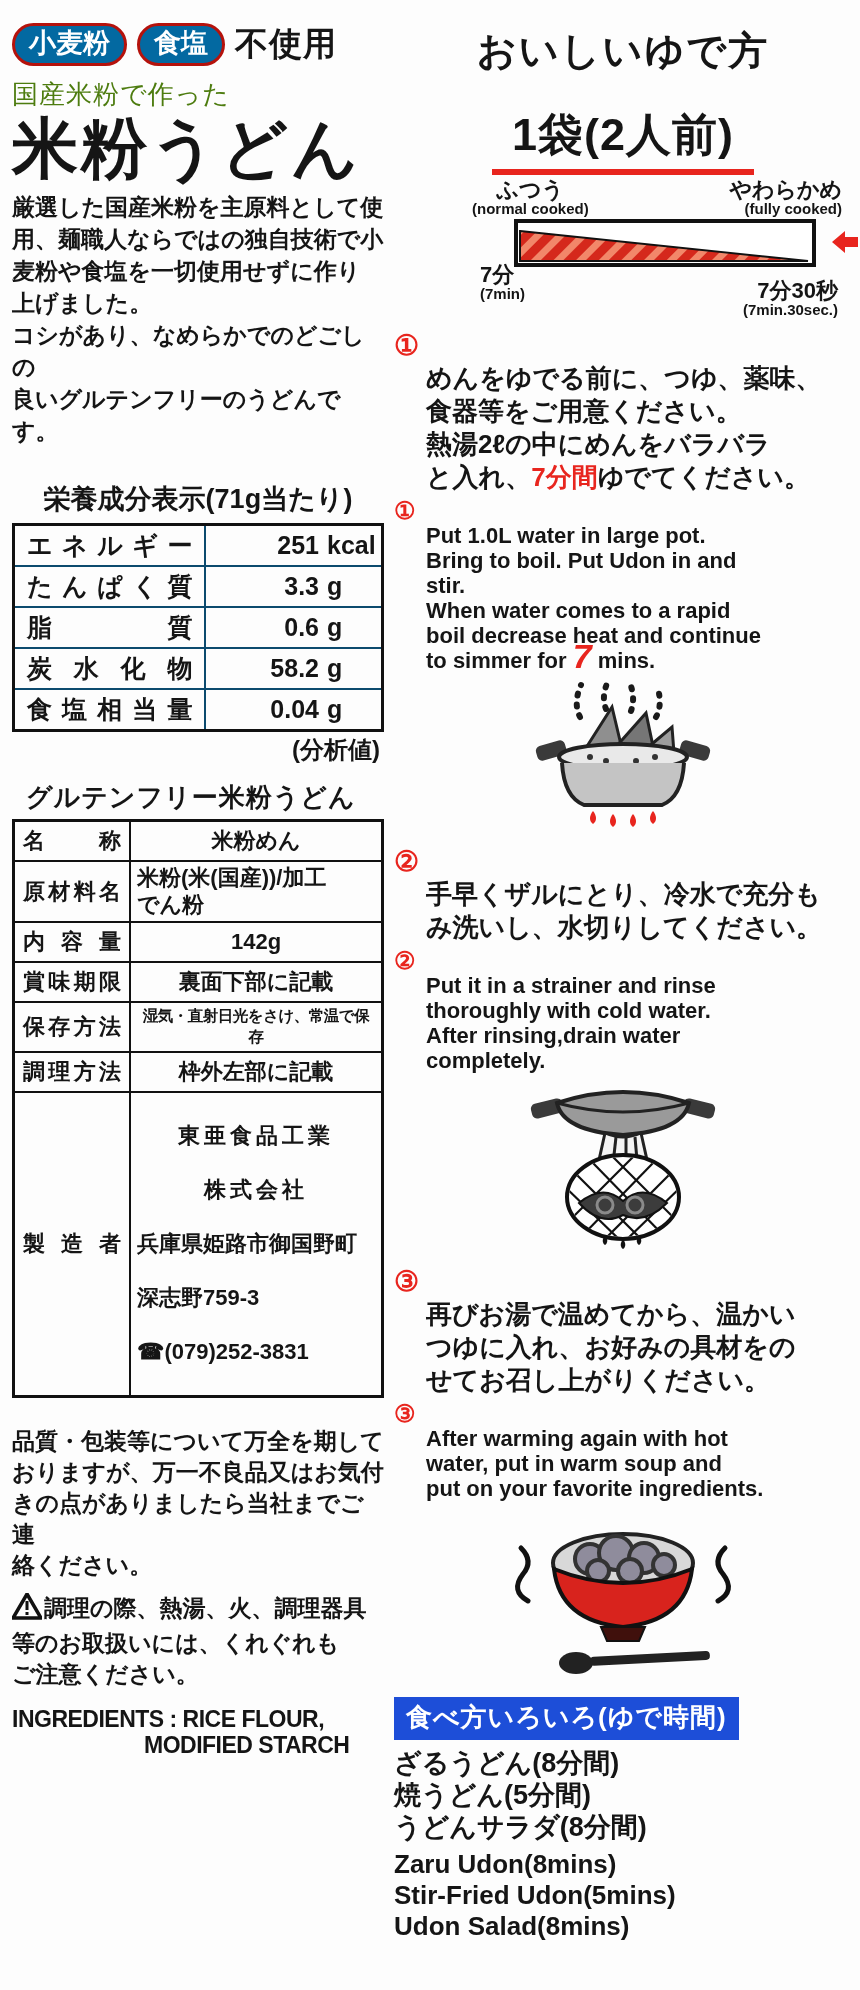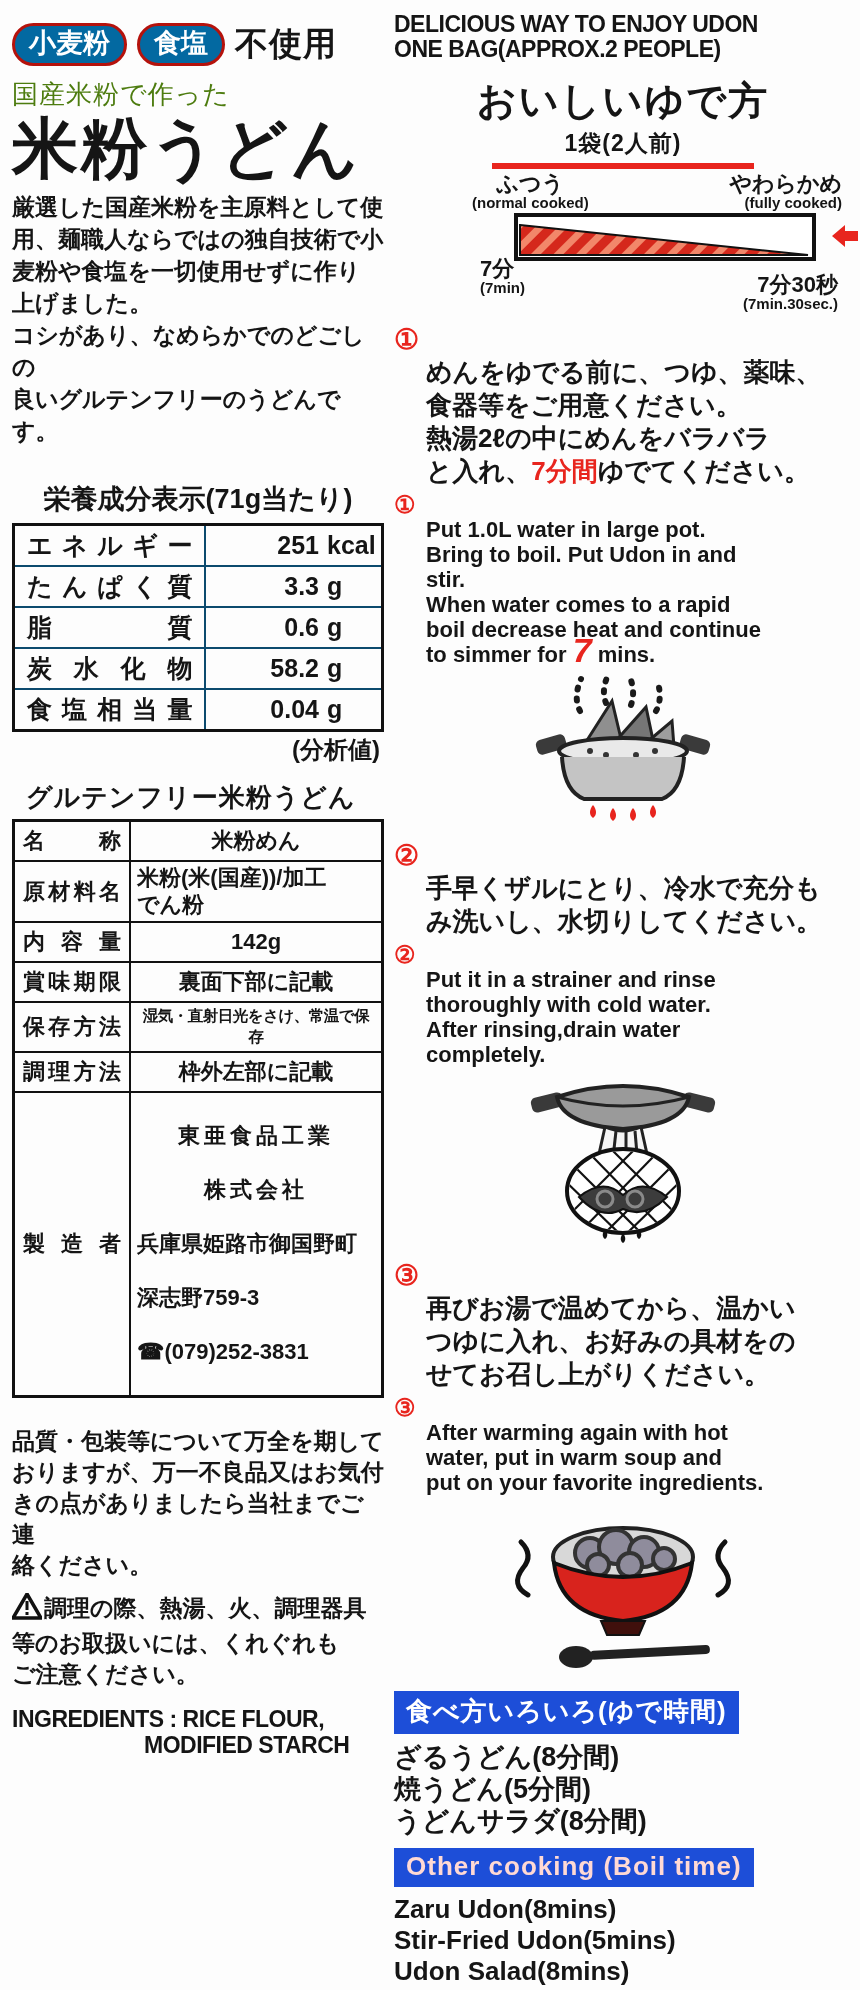--- a/index.html
+++ b/index.html
@@ -35,21 +35,21 @@
   .maker-lines .c{text-align:center;letter-spacing:4px;}
   .maker-lines .l{text-align:left;}
   .quality{font-size:23px;font-weight:bold;line-height:31px;margin-top:28px;white-space:pre-line;}
   .warning{font-size:23px;font-weight:bold;line-height:31px;margin-top:12px;white-space:pre-line;position:relative;padding-left:0;}
   .warn-tri{display:inline-block;vertical-align:-4px;margin-right:2px;}
   .ingredients{font-size:23px;font-weight:bold;margin-top:16px;letter-spacing:-0.5px;line-height:26px;}
   .ingredients .l2{padding-left:132px;}
   
   .en-head{font-size:23px;font-weight:bold;line-height:25px;letter-spacing:-0.5px;}
   .jp-head1{font-size:39px;font-weight:bold;text-align:center;margin-top:12px;letter-spacing:2px;}
-  .jp-head2{font-size:23px;font-weight:bold;text-align:center;letter-spacing:1px;}
+  .jp-head2{font-size:45px;font-weight:bold;text-align:center;letter-spacing:1px;margin-top:27px;}
   .red-underline{height:6px;background:#e8251e;width:262px;margin:4px auto 0;}
   .chart{position:relative;height:138px;margin-top:4px;}
   .chart .lbl{position:absolute;font-weight:bold;line-height:1.0;}
   .chart .jp{font-size:22px;}
   .chart .en{font-size:15px;}
   .lbl-tl{top:0;left:78px;text-align:center;}
   .lbl-tr{top:0;right:10px;text-align:right;}
   .lbl-bl{bottom:16px;left:86px;text-align:left;}
   .lbl-br{bottom:0;right:14px;text-align:right;}
   .bar-wrap{position:absolute;top:40px;left:120px;}
@@ -196,24 +196,20 @@
 ご注意ください。</span></div>
 
   <div class="ingredients">
     <div>INGREDIENTS : RICE FLOUR,</div>
     <div class="l2">MODIFIED STARCH</div>
   </div>
 </div>
 
 <div class="col col-right">
 
-  <div class="en-head">
-    <div>DELICIOUS WAY TO ENJOY UDON</div>
-    <div>ONE BAG(APPROX.2 PEOPLE)</div>
-  </div>
 
   <div class="jp-head1">おいしいゆで方</div>
   <div class="jp-head2">1袋(2人前)</div>
   <div class="red-underline"></div>
 
   <div class="chart">
     <div class="lbl lbl-tl">
       <div class="jp">ふつう</div>
       <div class="en">(normal cooked)</div>
     </div>
@@ -374,22 +370,19 @@
 
   <div>
     <span class="banner">食べ方いろいろ(ゆで時間)</span>
   </div>
   <div class="cook-list">
     <div>ざるうどん(8分間)</div>
     <div>焼うどん(5分間)</div>
     <div>うどんサラダ(8分間)</div>
   </div>
 
-  <div>
-    <span class="banner en">Other cooking (Boil time)</span>
-  </div>
   <div class="cook-list en">
     <div>Zaru Udon(8mins)</div>
     <div>Stir-Fried Udon(5mins)</div>
     <div>Udon Salad(8mins)</div>
   </div>
 
 </div>
 
 </body></html>

